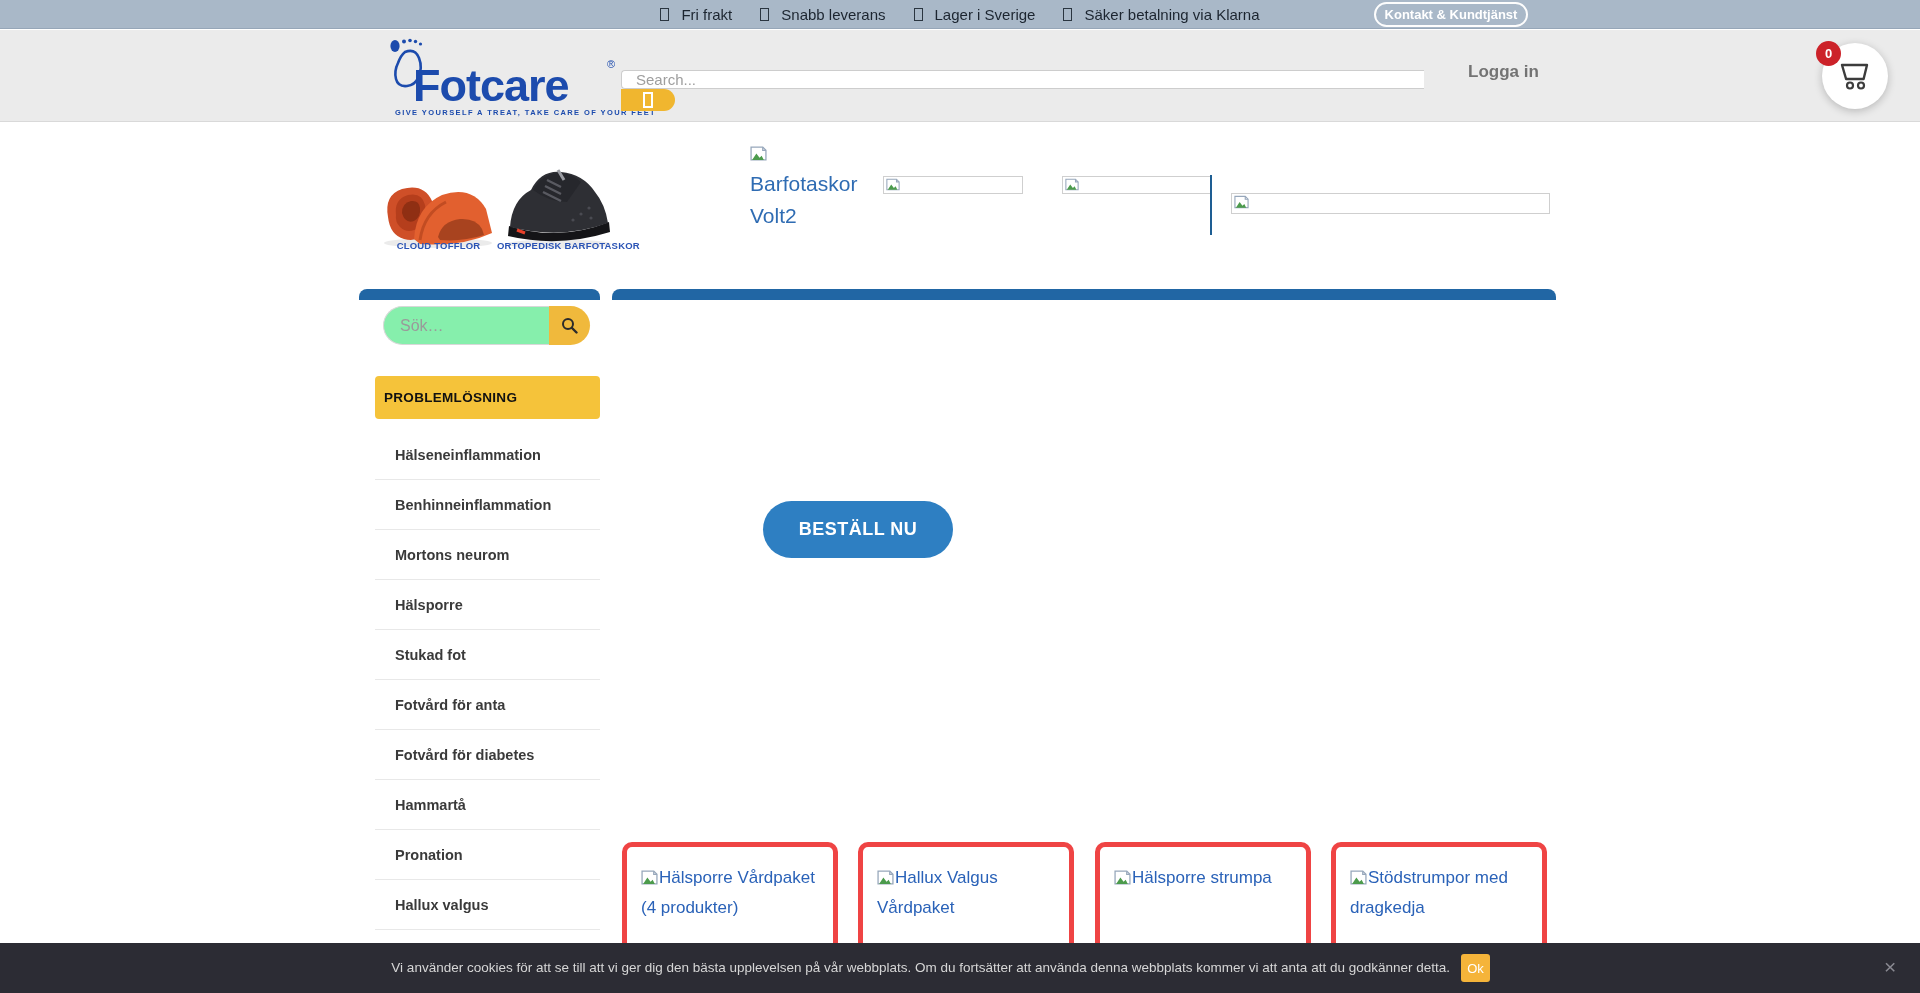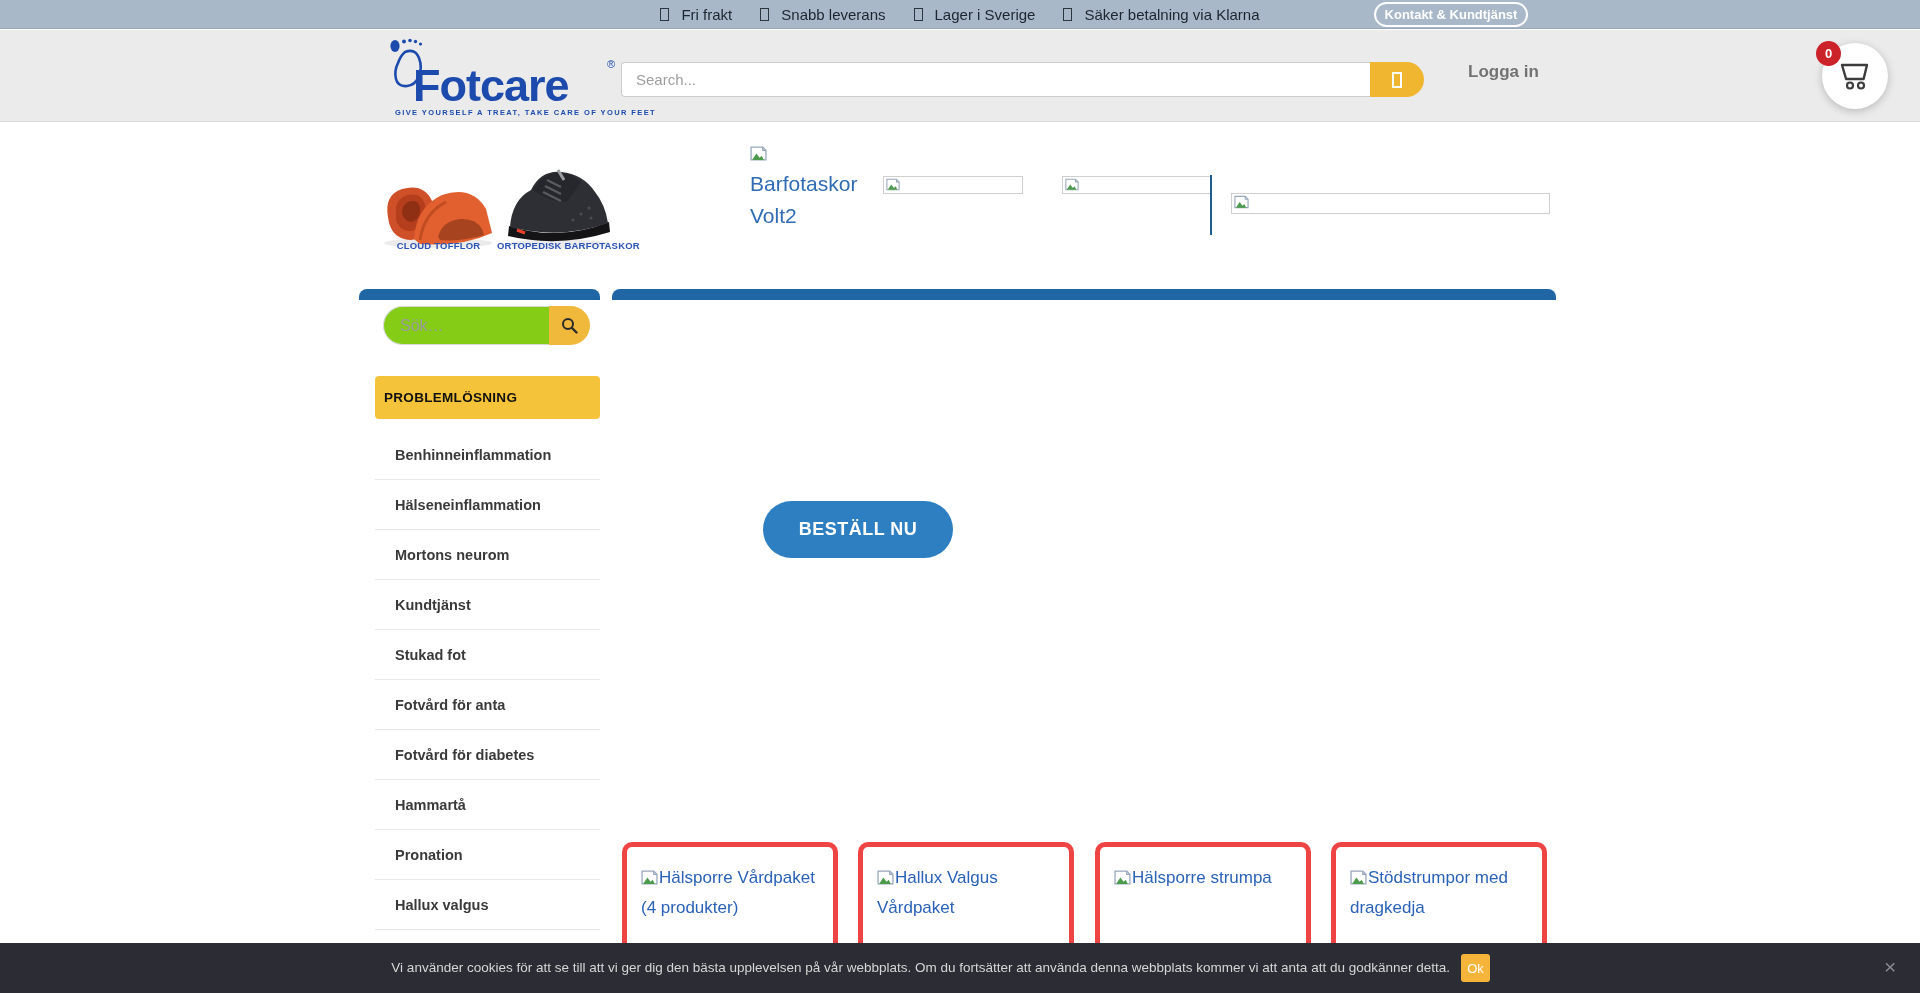--- a/index.html
+++ b/index.html
@@ -24,22 +24,22 @@
   .header { position:absolute; left:0; top:30px; width:1920px; height:92px;
             background:#ebebeb; border-bottom:1px solid #d9d9d9; }
   .logo { position:absolute; left:389px; top:6px; width:240px; height:80px; }
   .logo-foot { position:absolute; left:-4px; top:0px; }
   .logo-word { position:absolute; left:24px; top:24px; font-size:45px; font-weight:bold;
                color:#1c4bad; letter-spacing:-1px; }
   .logo-reg { position:absolute; left:218px; top:22px; font-size:11px; color:#1c4bad; }
   .logo-tagline { position:absolute; left:6px; top:72px; width:230px; text-align:center;
                   font-size:7.5px; font-weight:bold; letter-spacing:1.4px; color:#1c4bad;
                   white-space:nowrap; }
-  .search-form { position:absolute; left:621px; top:32px; width:803px; height:41px;
-                 display:flex; }
+  .search-form { position:absolute; left:621px; top:40px; width:803px; height:41px;
+                 display:flex;flex-direction:column; }
   .search-input { flex:1; height:35px; border:1px solid #cdcdcd; border-right:none;
                   border-radius:4px 0 0 4px; background:#fff; padding:0 14px;
                   font-size:15px; color:#333; outline:none;
                   font-family:"Liberation Sans","DejaVu Sans",sans-serif; }
   .search-input::placeholder { color:#9e9e9e; }
   .search-btn { width:54px; height:35px; background:#f0b62f; border:none;
                 border-radius:0 22px 22px 0; cursor:pointer; display:flex;
                 align-items:center; justify-content:center; }
   .search-btn .tofu { border-color:#fff; width:10px; height:16px; border-width:2px; }
   .login { position:absolute; left:1468px; top:32px; font-size:17px; font-weight:bold;
@@ -62,21 +62,21 @@
   .broken-link svg { vertical-align:-2px; margin-right:1px; }
   .broken-box { position:absolute; background:#fff; border:1px solid #cfcfcf;
                 display:flex; align-items:flex-start; padding:1px 2px; cursor:pointer; }
   .blue-vline { position:absolute; width:2px; background:#1e5e93; }
 
   
   .sidebar { position:absolute; left:359px; top:289px; width:241px; }
   .side-bluebar { width:241px; height:11px; background:#2166a4; border-radius:8px 8px 0 0; }
   .side-search { position:absolute; left:24px; top:17px; width:207px; height:39px; display:flex; }
   .side-search-input { width:166px; height:39px; border:1px solid #d8d8d8; border-right:none;
-                       border-radius:20px 0 0 20px; background:#84cc16; padding:0 16px;
+                       border-radius:20px 0 0 20px; background:#86efac; padding:0 16px;
                        font-size:16px; color:#444; outline:none;
                        font-family:"Liberation Sans","DejaVu Sans",sans-serif; }
   .side-search-input::placeholder { color:#9a9a9a; }
   .side-search-btn { width:41px; height:39px; background:#f0b93c; border:none;
                      border-radius:0 20px 20px 0; cursor:pointer; display:flex;
                      align-items:center; justify-content:center; }
   .cat-header { position:absolute; left:16px; top:87px; width:225px; height:43px;
                 background:#f5c33a; border-radius:4px; display:flex; align-items:center;
                 padding-left:9px; font-size:13.5px; font-weight:bold; color:#111;
                 letter-spacing:.3px; cursor:pointer; }
@@ -247,24 +247,24 @@
         <svg width="17" height="17" viewBox="0 0 17 17">
           <circle cx="7" cy="7" r="5" fill="none" stroke="#2b2b2b" stroke-width="2"></circle>
           <path d="M11 11 L15.5 15.5" stroke="#2b2b2b" stroke-width="2.4" stroke-linecap="round"></path>
         </svg>
       </button>
     </form>
 
     <div class="cat-header">PROBLEMLÖSNING</div>
 
     <div class="menu">
+      <div class="menu-item">Hälseneinflammation</div>
       <div class="menu-item">Benhinneinflammation</div>
-      <div class="menu-item">Hälseneinflammation</div>
       <div class="menu-item">Mortons neurom</div>
-      <div class="menu-item">Kundtjänst</div>
+      <div class="menu-item">Hälsporre</div>
       <div class="menu-item">Stukad fot</div>
       <div class="menu-item">Fotvård för anta</div>
       <div class="menu-item">Fotvård för diabetes</div>
       <div class="menu-item">Hammartå</div>
       <div class="menu-item">Pronation</div>
       <div class="menu-item">Hallux valgus</div>
     </div>
   </div>
 
   <div class="main">

